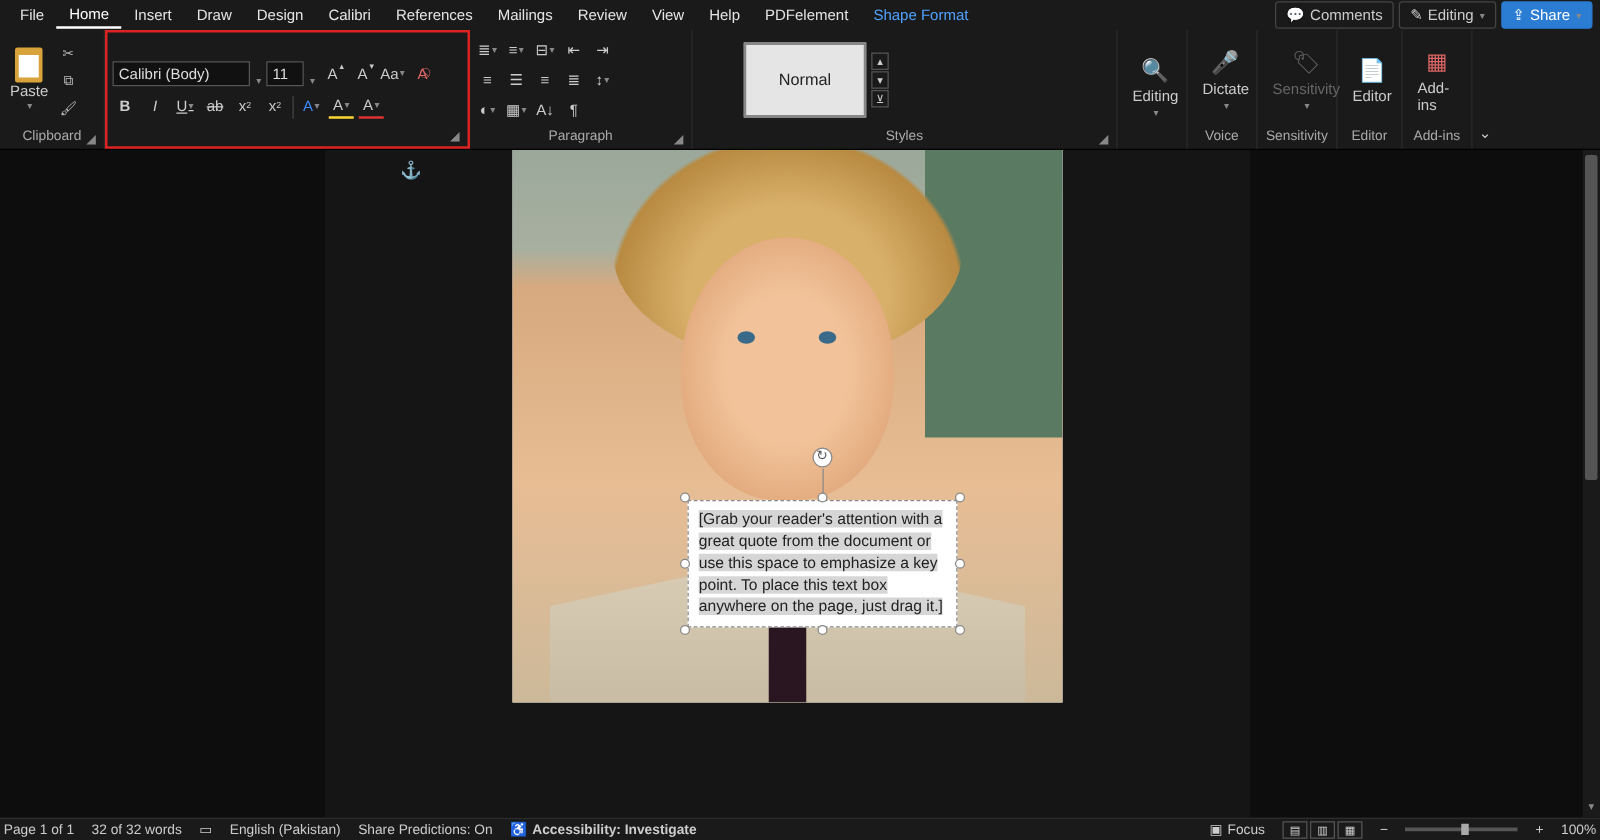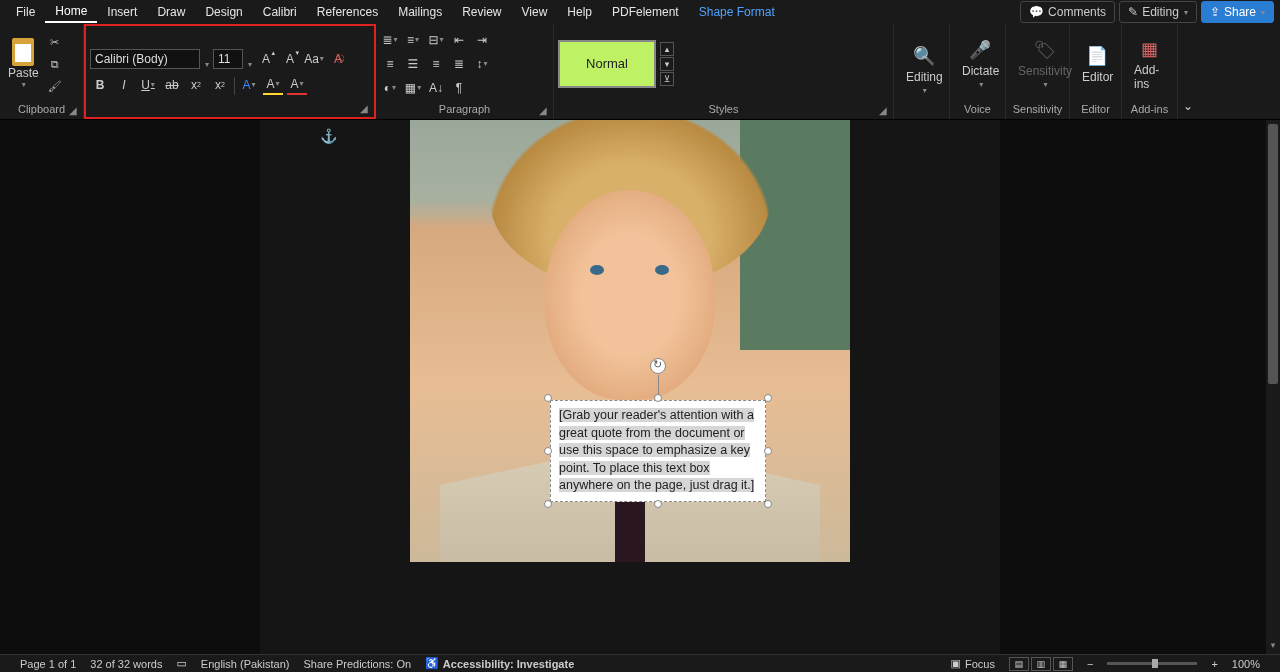--- a/index.html
+++ b/index.html
@@ -41,21 +41,21 @@
 .underline-r { border-bottom: 2px solid #d33; }
 .color-a { color: #3d8bff; }
 .dd { font-size: 8px; color: #888; margin-left: 1px; }
 
 
 .para-rows { display: flex; flex-direction: column; gap: 4px; }
 .para-row { display: flex; gap: 3px; }
 
 
 .styles-body { display: flex; gap: 4px; align-items: center; }
-.style-card { width: 98px; height: 48px; background: #bef264; color: #222; display: flex; align-items: center; justify-content: center; font-size: 13px; border: 1px solid #888; }
+.style-card { width: 98px; height: 60px; background: #e5e5e5; color: #222; display: flex; align-items: center; justify-content: center; font-size: 13px; border: 1px solid #888; margin-left: 37px; }
 .style-card.selected { border: 2px solid #888; }
 .style-card.heading { color: #2b7cd3; font-size: 19px; }
 .styles-scroll { display: flex; flex-direction: column; gap: 1px; }
 .styles-scroll div { width: 14px; height: 14px; border: 1px solid #555; font-size: 9px; display: flex; align-items: center; justify-content: center; }
 
 
 .bigbtn { display: flex; flex-direction: column; align-items: center; justify-content: center; padding: 4px 8px; gap: 2px; }
 .bigbtn .ic { width: 24px; height: 24px; display: flex; align-items: center; justify-content: center; font-size: 18px; }
 .bigbtn.disabled { color: #666; }
 .collapse { width: 20px; align-self: flex-end; display: flex; align-items: flex-end; justify-content: center; padding-bottom: 6px; }
@@ -87,21 +87,21 @@
 .rotate { position: absolute; top: -36px; left: 50%; margin-left: -8px; width: 16px; height: 16px; border: 1px solid #888; border-radius: 50%; background: #fff; }
 .rotate::before { content: "↻"; position: absolute; left: 2px; top: -1px; font-size: 11px; color: #555; }
 .rotate::after { content: ""; position: absolute; left: 7px; top: 16px; width: 1px; height: 20px; background: #888; }
 
 
 .vscroll { position: absolute; right: 0; top: 0; bottom: 0; width: 14px; background: #1a1a1a; }
 .vscroll .thumb { position: absolute; left: 2px; right: 2px; top: 4px; height: 260px; background: #555; border-radius: 2px; }
 .vscroll .arr { position: absolute; left: 0; right: 0; height: 14px; text-align: center; font-size: 9px; color: #888; }
 
 
-.status { display: flex; align-items: center; height: 18px; background: #1a1a1a; border-top: 1px solid #333; font-size: 11px; color: #ccc; padding: 0 20px; gap: 14px; }
+.status { display: flex; align-items: center; height: 18px; background: #1a1a1a; border-top: 1px solid #333; font-size: 11px; color: #ccc; padding: 0 3px; gap: 14px; }
 .status .seg { display: flex; align-items: center; gap: 4px; }
 .status .views { display: flex; gap: 2px; }
 .status .views div { width: 20px; height: 14px; border: 1px solid #555; display: flex; align-items: center; justify-content: center; font-size: 9px; }
 .zoom-slider { width: 90px; height: 3px; background: #555; position: relative; }
 .zoom-slider::after { content: ""; position: absolute; left: 50%; top: -3px; width: 6px; height: 9px; background: #aaa; }
 </style>
 </head>
 <body>
 
 <div class="menubar">

